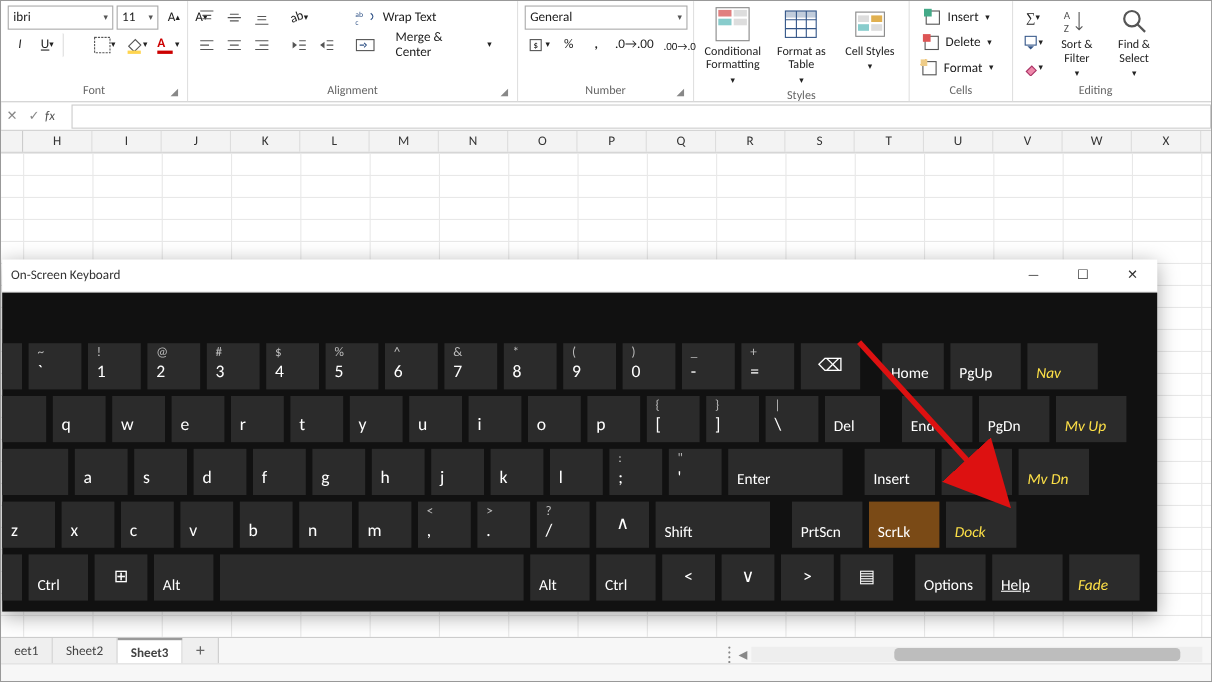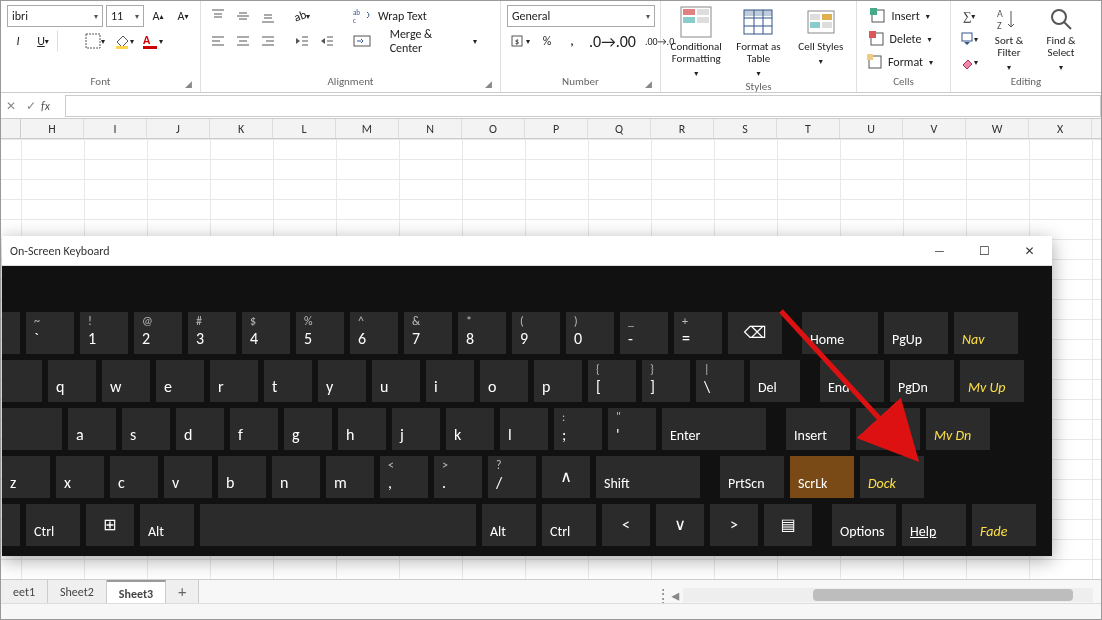--- a/index.html
+++ b/index.html
@@ -63,21 +63,21 @@
   .hscroll { position:absolute; bottom:16px; right:8px; left:660px; height:16px; display:flex; align-items:center; }
   .hscroll .track { flex:1; height:14px; background:#eee; position:relative; }
   .hscroll .thumb { position:absolute; left:130px; width:260px; top:1px; bottom:1px; background:#bdbdbd; border-radius:4px; }
   .status { position:absolute; left:0; right:0; bottom:0; height:16px; background:#f7f7f7; border-top:1px solid #ddd; }
 </style>
 </head>
 <body>
 
 <div class="ribbon">
 
-  <div class="group" style="width:200px">
+  <div class="group" style="width:170px">
     <div class="group-body">
       <div class="col">
         <div class="row">
           <div class="sel" style="width:96px">
               <span>ibri</span>
               <span class="dd">▾</span>
             </div>
           <div class="sel" style="width:38px">
               <span>11</span>
               <span class="dd">▾</span>
@@ -226,21 +226,21 @@
                 <rect x="2" y="3" width="10" height="10" fill="none" stroke="#555"></rect>
                 <text x="5" y="11" font-size="8">$</text>
               </svg>
               <span style="font-size:8px">▾</span>
             </div>
           <div class="btn">%</div>
           <div class="btn">
               <b>,</b>
             </div>
           <div class="btn">
-              <span style="font-size:16px">.0→.00</span>
+              <span style="font-size:12px">.0→.00</span>
             </div>
           <div class="btn">
               <span style="font-size:10px">.00→.0</span>
             </div>
         </div>
       </div>
     </div>
     <div class="group-label"><span>Number</span><span class="dl">◢</span></div>
   </div>
 
@@ -495,21 +495,21 @@
             <span>-</span>
           </div>
           <div class="key" style="width: 48px;">
             <span class="sub">+</span>
             <span>=</span>
           </div>
           <div class="key center" style="width: 54px;">
             <span>⌫</span>
           </div>
           <div class="gap"></div>
-          <div class="key small " style="width: 76px;">
+          <div class="key small " style="width: 56px;">
             <span>Home</span>
           </div>
           <div class="key small " style="width: 64px;">
             <span>PgUp</span>
           </div>
           <div class="key small dim" style="width: 64px;">
             <span>Nav</span>
           </div>
         </div>
         <div class="krow">

